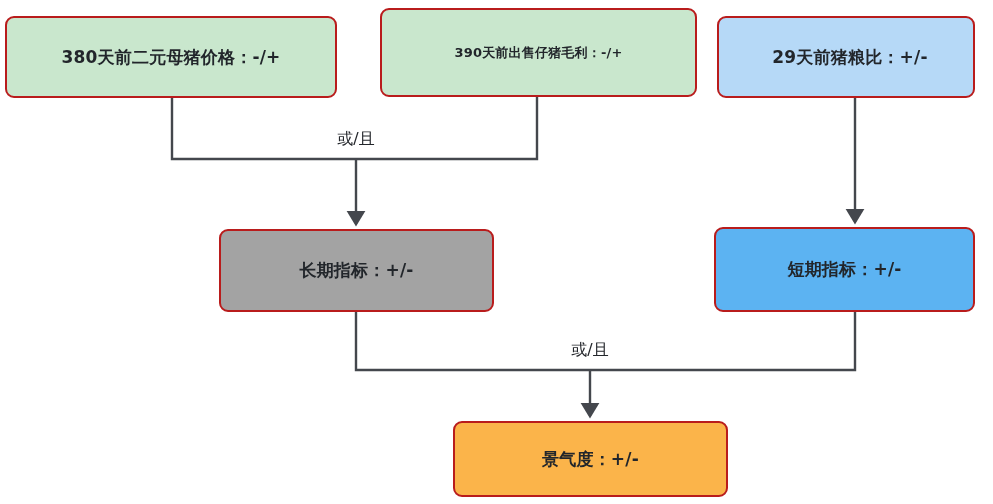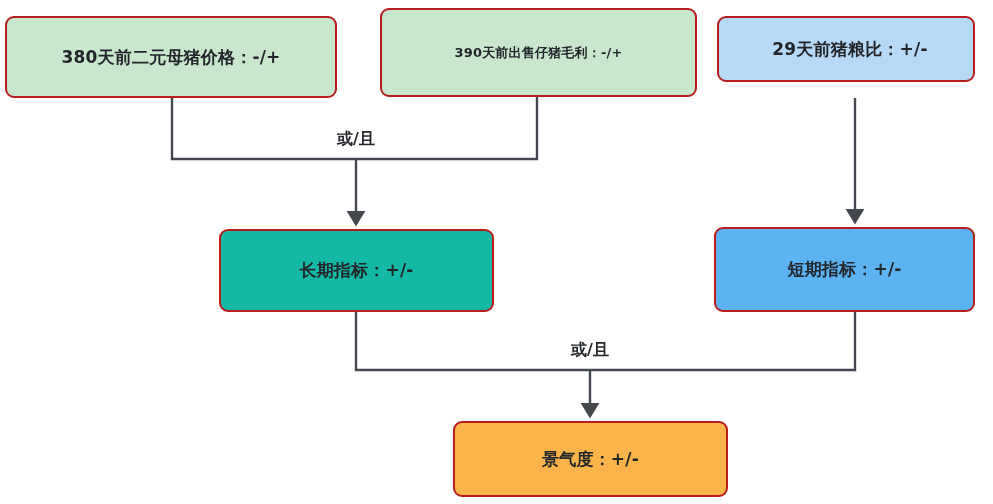--- a/index.html
+++ b/index.html
@@ -37,28 +37,28 @@
     font-weight: bold;
     letter-spacing: 0.2px;
     line-height: 1.2;
   }
   .node-label {
     display: block;
     white-space: nowrap;
   }
   .n-light-green { background: #c9e7cd; }
   .n-light-blue  { background: #b6d9f7; }
-  .n-green       { background: #14b8a6; }
+  .n-green       { background: #a3a3a3; }
   .n-blue        { background: #5cb3f2; }
   .n-orange      { background: #fbb44a; }
 
   .edge-label {
     position: absolute;
     color: #23262b;
-    font-weight: bold;
+    font-weight: normal;
     font-size: 16px;
     background: #ffffff;
     padding: 0 5px;
     white-space: nowrap;
     transform: translate(-50%, -50%);
   }
 </style>
 </head>
 <body>
 
@@ -97,21 +97,21 @@
   </svg>
 
   <div class="node n-light-green" style="left:5px; top:16px; width:332px; height:82px; font-size:17px;">
     <span class="node-label">380天前二元母猪价格：-/+</span>
   </div>
 
   <div class="node n-light-green" style="left:380px; top:8px; width:317px; height:89px; font-size:13px;">
     <span class="node-label">390天前出售仔猪毛利：-/+</span>
   </div>
 
-  <div class="node n-light-blue" style="left:717px; top:16px; width:258px; height:66px; font-size:17px;padding-left:8px;">
+  <div class="node n-light-blue" style="left:717px; top:16px; width:258px; height:82px; font-size:17px;padding-left:8px;">
     <span class="node-label">29天前猪粮比：+/-</span>
   </div>
 
   <div class="node n-green" style="left:219px; top:229px; width:275px; height:83px; font-size:17px;">
     <span class="node-label">长期指标：+/-</span>
   </div>
 
   <div class="node n-orange" style="left:453px; top:421px; width:275px; height:76px; font-size:17px;">
     <span class="node-label">景气度：+/-</span>
   </div>

